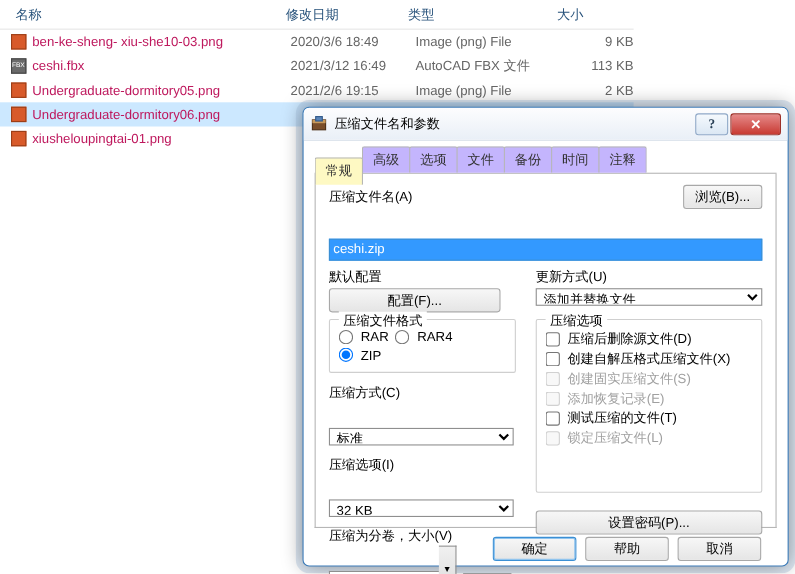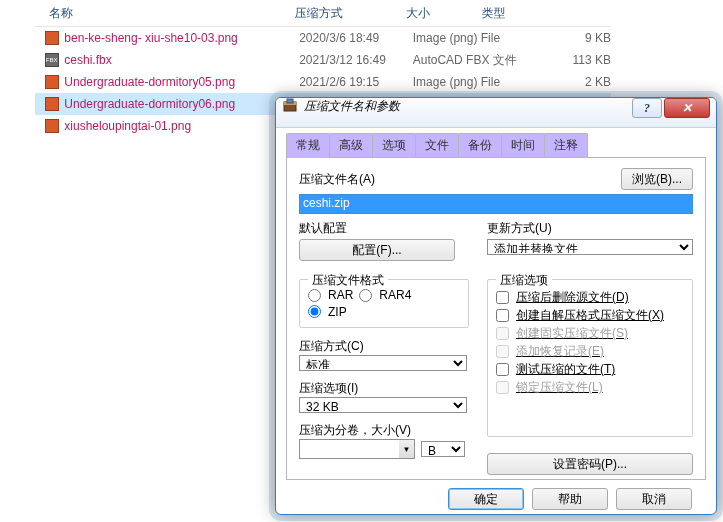--- a/index.html
+++ b/index.html
@@ -1,58 +1,58 @@
 <!DOCTYPE html>
 <html><head>
 <meta charset="utf-8">
 <style>
 * { box-sizing: border-box; font-family: "Microsoft YaHei", "Segoe UI", Tahoma, sans-serif; font-size: 12px; }
 body { margin: 0; padding: 0; width: 723px; height: 522px; background: #fff; position: relative; overflow: hidden; }
 
 
-.filelist { width: 576px; margin-left: 35px; }
+.filelist { width: 576px; }
 .fl-header { display: flex; border-bottom: 1px solid #e5e5e5; height: 27px; align-items: center; color: #26517a; padding-left: 8px; }
 .fl-header .col { padding: 4px 6px; }
 .fl-body { }
 .fl-row { display: flex; height: 22px; align-items: center; padding-left: 8px; }
 .fl-row.sel { background: #cce8ff; }
 .fl-row .ic { width: 18px; height: 16px; margin-right: 4px; display:flex;align-items:center;justify-content:center;}
 .fl-row .name { width: 244px; color: #be185d; }
 .fl-row .date { width: 118px; color: #666; }
 .fl-row .type { width: 144px; color: #666; }
 .fl-row .size { width: 62px; color: #666; text-align: right; }
 .col.cname{width:262px;} .col.cdate{width:118px;} .col.ctype{width:144px;} .col.csize{width:80px;}
 
 
 .dialog { position: absolute; left: 275px; top: 97px; width: 442px; height: 418px; background: #fff; border: 1px solid #3a7ab8; box-shadow: 0 0 18px rgba(0,0,0,0.4), 0 0 0 6px rgba(160,190,220,0.35); border-radius: 6px; }
-.titlebar { height: 30px; background: linear-gradient(#fdfdfe,#e9eff7); border-bottom: 1px solid #c9d4e2; display: flex; align-items: flex-start; padding: 0 6px; border-radius: 5px 5px 0 0; font-style: italic; }
+.titlebar { height: 30px; background: linear-gradient(#fdfdfe,#e9eff7); border-bottom: 1px solid #c9d4e2; display: flex; align-items: center; padding: 0 6px; border-radius: 5px 5px 0 0; }
 .titlebar .ticn { width:16px;height:16px;margin-right:6px; }
 .titlebar .ttxt { flex: 1; color: #000; }
 .winbtns { display:flex; gap:0; }
 .winbtn { width: 30px; height: 20px; border:1px solid #8fa8c7; background: linear-gradient(#f5f9fd,#dbe7f4); display:flex;align-items:center;justify-content:center; border-radius:3px; margin-left:2px; color:#2a4057; font-weight:bold;}
 .winbtn.close { background: linear-gradient(#e68a8a,#c83a32); color:#fff; width:46px; border-color:#9e3028;}
 .helpbtn { font-family: Georgia,serif; }
 
 .dlgbody { padding: 8px 10px 10px 10px; }
 
 
 .tabstrip { display:flex; border-bottom:1px solid #b6b6b6; height:22px; align-items:flex-end; }
 .tab { padding: 3px 9px; border:1px solid #b6b6b6; border-bottom:none; background:#c4b5fd; margin-right:-1px; border-radius:2px 2px 0 0; color:#333; }
-.tab.active { background:#c4b5fd; position:relative; top:1px; padding-bottom:4px;}
+.tab.active { background:#fef9c3; position:relative; top:11px; padding-bottom:4px;}
 .tabpanel { border:1px solid #b6b6b6; border-top:none; padding:10px 12px 12px 12px; height: 322px; }
 
 .row { display:flex; align-items:center; margin-bottom:4px; }
 .lbl { color:#000; }
 .btn { background:linear-gradient(#f7f7f7,#e5e5e5); border:1px solid #a8a8a8; border-radius:3px; padding:2px 10px; height:22px; display:inline-flex;align-items:center;justify-content:center;}
 .btn.default { border-color:#3b8fd4; box-shadow:0 0 0 1px #8fc4ee inset;}
-.input { border:1px solid #8f8f8f; height:20px; padding:1px 3px; }
+.input { border:1px solid #8f8f8f; height:20px; padding:1px 3px;margin-top:23px; }
 .input.sel { background:#3399ff; color:#fff; border-color:#3b8fd4;}
 select.input, .combo { border:1px solid #8f8f8f; background:#fff; height:16px; padding:1px 2px; }
 
-.groupbox { border:1px solid #cfcfcf; border-radius:2px; padding:8px 8px 6px 8px; position:relative; margin-top:18px;}
+.groupbox { border:1px solid #cfcfcf; border-radius:2px; padding:8px 8px 6px 8px; position:relative; margin-top:6px;}
 .groupbox .legend { position:absolute; top:-8px; left:8px; background:#fff; padding:0 4px; color:#000;}
 
 .twocol { display:flex; gap:18px; }
 .leftcol { width: 170px; }
 .rightcol { flex:1; }
 
 .radioset label, .chkset label { display:inline-flex; align-items:center; gap:4px; color:#000; margin-right:6px; }
 .chkset label { display:flex; margin:1px 0;}
 .chkset label.dis { color:#a0a0a0; }
 input[type=radio],input[type=checkbox]{margin:0 3px 0 0;}
@@ -68,23 +68,23 @@
 .pngicn{width:14px;height:14px;background:#d85a2a;border:1px solid #9c3e17;}
 .fbxicn{width:14px;height:14px;background:#6a6a6a;border:1px solid #444;font-size:6px;color:#fff;display:flex;align-items:center;justify-content:center;}
 .raricn svg{display:block;}
 </style>
 </head>
 <body>
 
 <div class="filelist">
   <div class="fl-header">
     <div class="col cname">名称</div>
-    <div class="col cdate">压缩方式</div>
+    <div class="col cdate">修改日期</div>
+    <div class="col ctype">类型</div>
     <div class="col csize">大小</div>
-    <div class="col ctype">类型</div>
   </div>
   <div class="fl-body" id="flbody">
       <div class="fl-row">
         <span class="ic">
           <span class="pngicn"></span>
         </span>
         <span class="name">ben-ke-sheng- xiu-she10-03.png</span>
         <span class="date">2020/3/6 18:49</span>
         <span class="type">Image (png) File</span>
         <span class="size">9 KB</span>
@@ -197,21 +197,21 @@
               <div class="splitbtn">
                 <input class="input" style="">
                 <div class="dd">▼</div>
               </div>
               <select class="input unitsel" style="width:44px;"><option>B</option></select>
             </div>
           </div>
         </div>
 
         <div class="rightcol">
-          <div class="groupbox" style="height:158px;text-decoration:underline;">
+          <div class="groupbox" style="height:158px;">
             <span class="legend">压缩选项</span>
             <div class="chkset" id="optset">
                 <label><input type="checkbox" style="">压缩后删除源文件(D)</label>
                 <label><input type="checkbox" style="">创建自解压格式压缩文件(X)</label>
                 <label class="dis"><input type="checkbox" disabled="" style="">创建固实压缩文件(S)</label>
                 <label class="dis"><input type="checkbox" disabled="" style="">添加恢复记录(E)</label>
                 <label><input type="checkbox" style="">测试压缩的文件(T)</label>
                 <label class="dis"><input type="checkbox" disabled="" style="">锁定压缩文件(L)</label>
               </div>
           </div>

